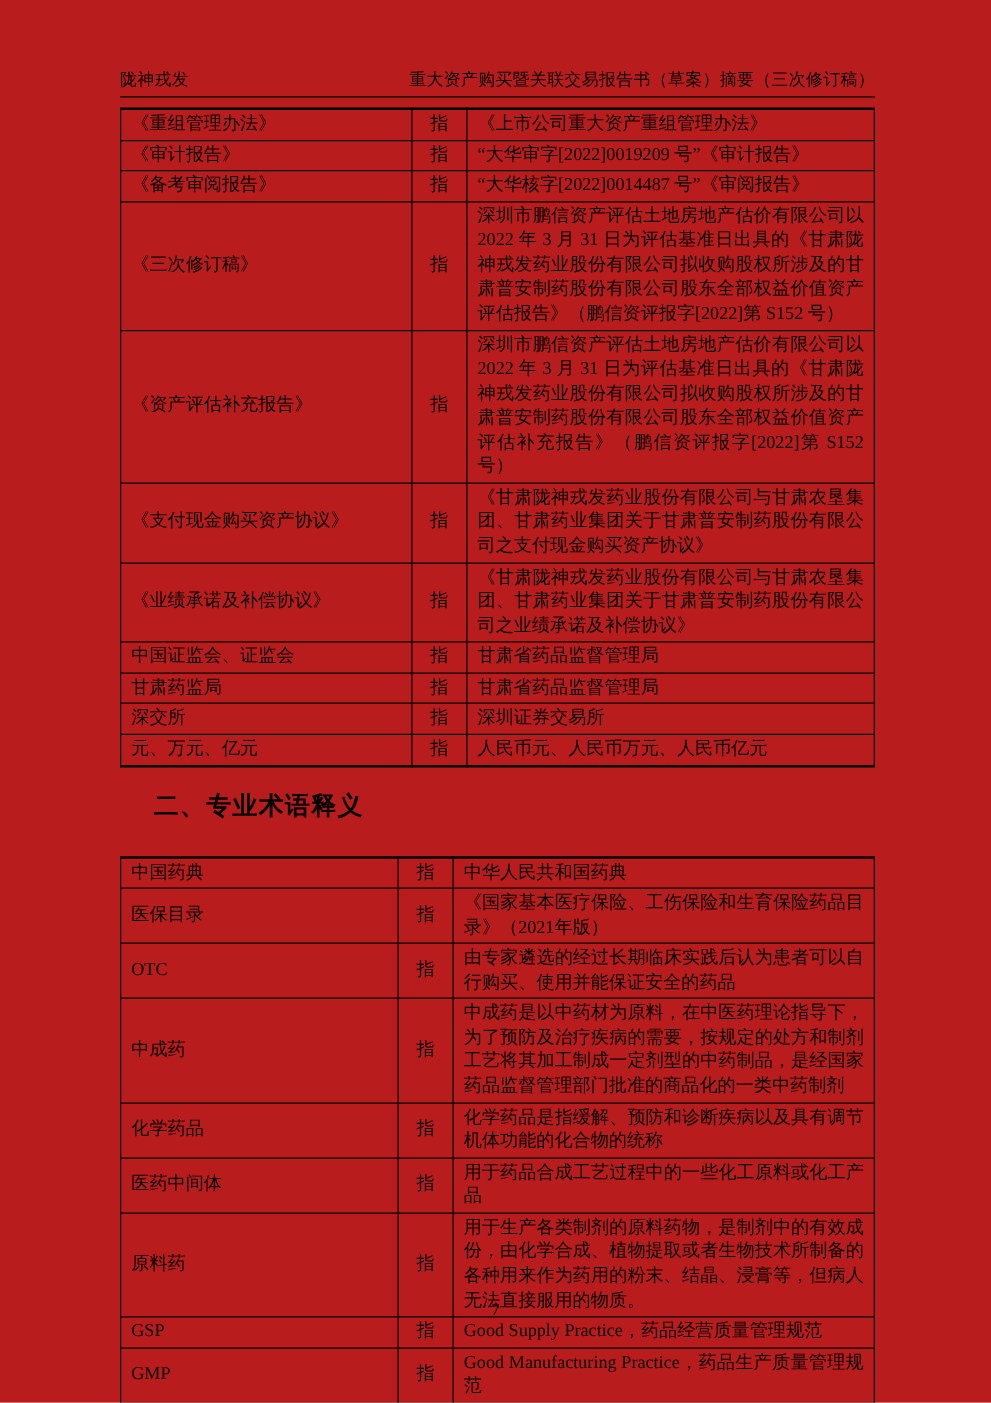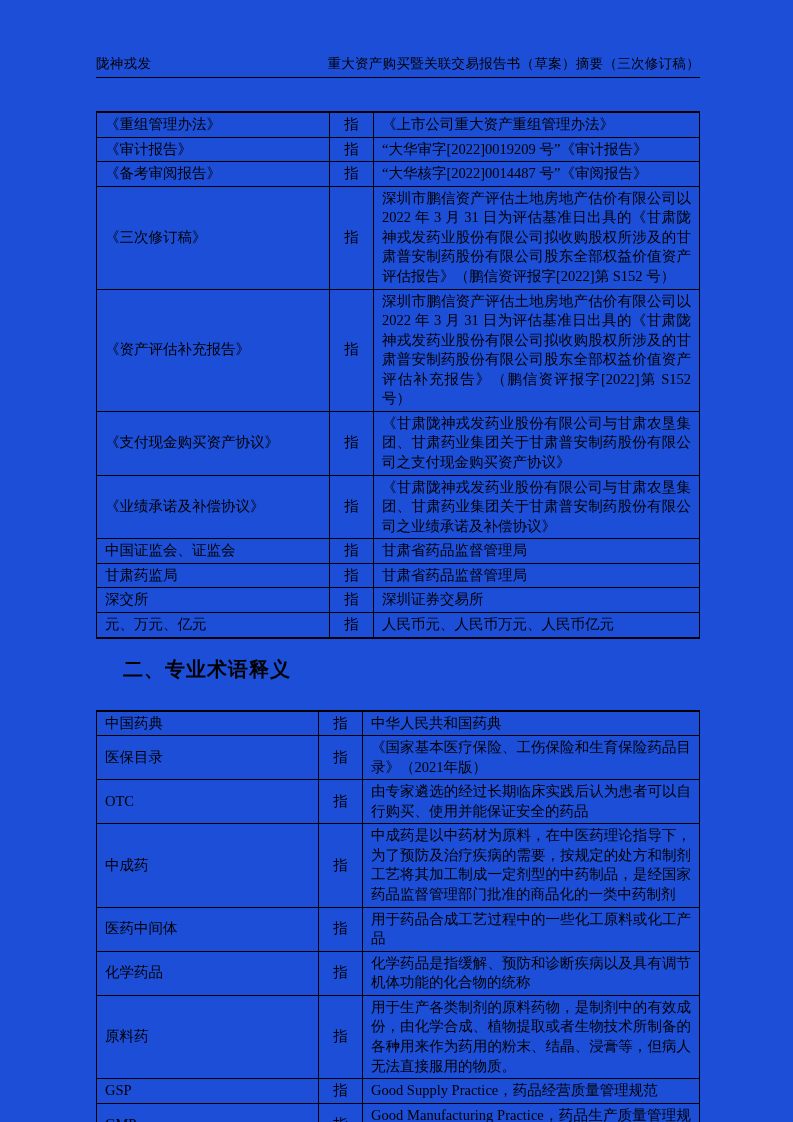--- a/index.html
+++ b/index.html
@@ -6,34 +6,34 @@
   html, body { margin: 0; padding: 0; }
   body {
     width: 793px; height: 1122px;
     background: #ffffff; color: #000000;
     font-family: "Liberation Serif", "DejaVu Serif", serif;
   }
   .page {
     position: relative;
     width: 793px; height: 1122px;
     padding: 55px 93px 0 96px;
-    background: #1d4ed8;
+    background: #b91c1c;
   }
   .header {
     display: flex; justify-content: space-between; align-items: flex-end;
     padding-bottom: 4px;
     border-bottom: 1.5px solid #000;
     font-size: 13.5px;
     letter-spacing: 0.3px;
   }
   .doc-table {
     width: 100%;
     border-collapse: collapse;
     table-layout: fixed;
-    margin-top: 33px;
+    margin-top: 8px;
     font-size: 14.5px;
     line-height: 1.35;
     border-top: 2.5px solid #000;
     border-bottom: 2.5px solid #000;
   }
   .doc-table td {
     border: 1px solid #000;
     padding: 2px 8px;
     vertical-align: middle;
     overflow: hidden;
@@ -153,28 +153,28 @@
         <td class="term">OTC</td>
         <td class="ind">指</td>
         <td class="def">由专家遴选的经过长期临床实践后认为患者可以自行购买、使用并能保证安全的药品</td>
       </tr>
       <tr>
         <td class="term">中成药</td>
         <td class="ind">指</td>
         <td class="def">中成药是以中药材为原料，在中医药理论指导下，为了预防及治疗疾病的需要，按规定的处方和制剂工艺将其加工制成一定剂型的中药制品，是经国家药品监督管理部门批准的商品化的一类中药制剂</td>
       </tr>
       <tr>
+        <td class="term">化学药品</td>
+        <td class="ind">指</td>
+        <td class="def">化学药品是指缓解、预防和诊断疾病以及具有调节机体功能的化合物的统称</td>
+      </tr>
+      <tr>
         <td class="term">医药中间体</td>
         <td class="ind">指</td>
         <td class="def">用于药品合成工艺过程中的一些化工原料或化工产品</td>
-      </tr>
-      <tr>
-        <td class="term">化学药品</td>
-        <td class="ind">指</td>
-        <td class="def">化学药品是指缓解、预防和诊断疾病以及具有调节机体功能的化合物的统称</td>
       </tr>
       <tr>
         <td class="term">原料药</td>
         <td class="ind">指</td>
         <td class="def">用于生产各类制剂的原料药物，是制剂中的有效成份，由化学合成、植物提取或者生物技术所制备的各种用来作为药用的粉末、结晶、浸膏等，但病人无法直接服用的物质。</td>
       </tr>
       <tr>
         <td class="term">GSP</td>
         <td class="ind">指</td>
         <td class="def">Good Supply Practice，药品经营质量管理规范</td>

